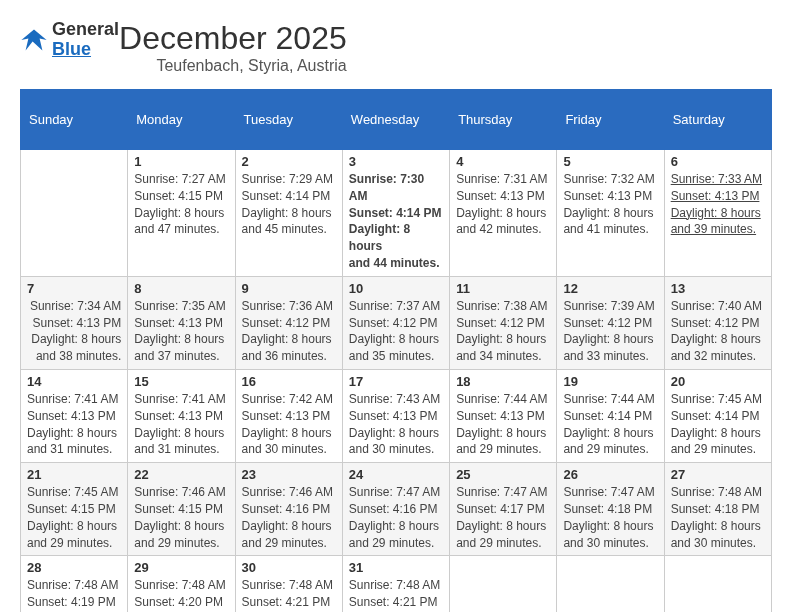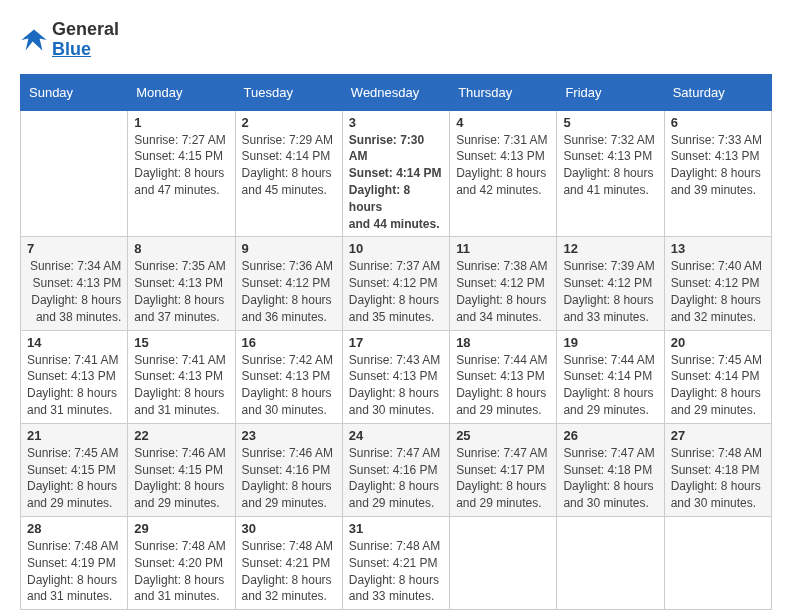--- a/index.html
+++ b/index.html
@@ -47,21 +47,21 @@
       color: #555;
     }
     .calendar {
       width: 100%;
       border-collapse: collapse;
       font-size: 11px;
     }
     .calendar thead th {
       background-color: #2a6bbf;
       color: #fff;
-      padding: 10px 8px;
+      padding: 22px 8px;
       text-align: left;
       font-size: 13px;
       font-weight: normal;
       border: 1px solid #2a6bbf;
     }
     .calendar tbody td {
       border: 1px solid #ccc;
       vertical-align: top;
       padding: 4px 6px;
       width: 107px;
@@ -93,20 +93,24 @@
 <div class="header">
   <div class="logo">
     <svg class="logo-bird" viewBox="0 0 40 40">
       <polygon points="20,5 38,20 28,18 32,35 18,22 8,35 12,18 2,20" fill="#1a6bbf"></polygon>
     </svg>
     <div class="logo-text">
       <span class="logo-general">General</span>
       <span class="logo-blue">Blue</span>
     </div>
   </div>
+  <div class="title-block">
+    <div class="month-year">December 2025</div>
+    <div class="location">Teufenbach, Styria, Austria</div>
+  </div>
 </div>
 
 <table class="calendar">
   <thead>
     <tr>
     <th>Sunday</th>
         <th>Monday</th>
         <th>Tuesday</th>
         <th>Wednesday</th>
         <th>Thursday</th>
@@ -147,21 +151,21 @@
         </td>
         <td>
           <span class="day-num">5</span>
           <div class="day-info" style="white-space: pre-line;">Sunrise: 7:32 AM
 Sunset: 4:13 PM
 Daylight: 8 hours
 and 41 minutes.</div>
         </td>
         <td>
           <span class="day-num">6</span>
-          <div class="day-info" style="white-space: pre-line;">Sunrise: 7:33 AM
+          <div class="day-info" style="white-space: pre-line; text-decoration: underline;">Sunrise: 7:33 AM
 Sunset: 4:13 PM
 Daylight: 8 hours
 and 39 minutes.</div>
         </td>
       </tr>
       <tr>
         <td>
           <span class="day-num">7</span>
           <div class="day-info" style="white-space: pre-line; text-align: right;">Sunrise: 7:34 AM
 Sunset: 4:13 PM

